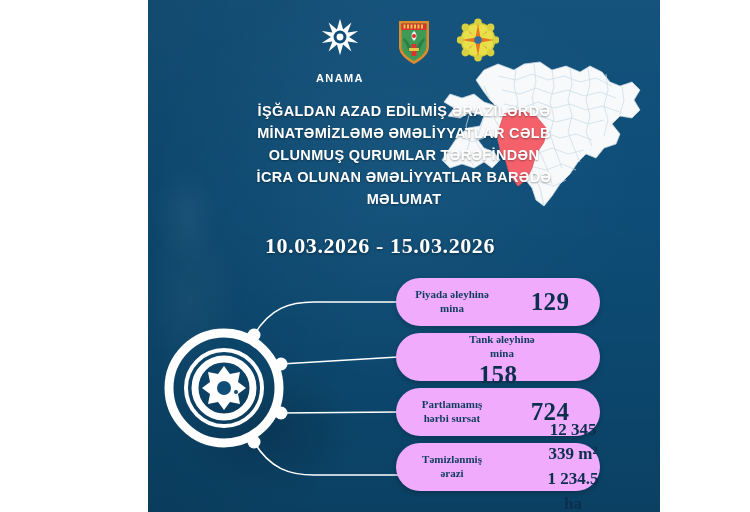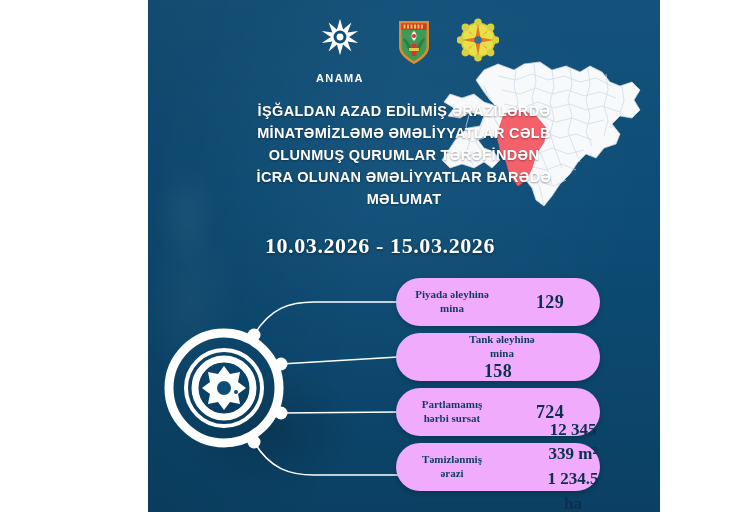--- a/index.html
+++ b/index.html
@@ -110,21 +110,21 @@
     font-size:11px;
     font-weight:700;
     line-height:1.25;
     padding-left:8px;
   }
   .pill-value {
     flex:1;
     text-align:center;
     color:#0b2f4c;
     font-family:"Liberation Serif", serif;
-    font-size:18px;
+    font-size:25px;
     font-weight:700;
     letter-spacing:.3px;
   }
   .pill-value.dual {
     font-size:17px;
     line-height:1.45;
     letter-spacing:0;
   }
   #pill-0 { top:16px; }
   #pill-1 { top:71px;flex-direction:column; }

